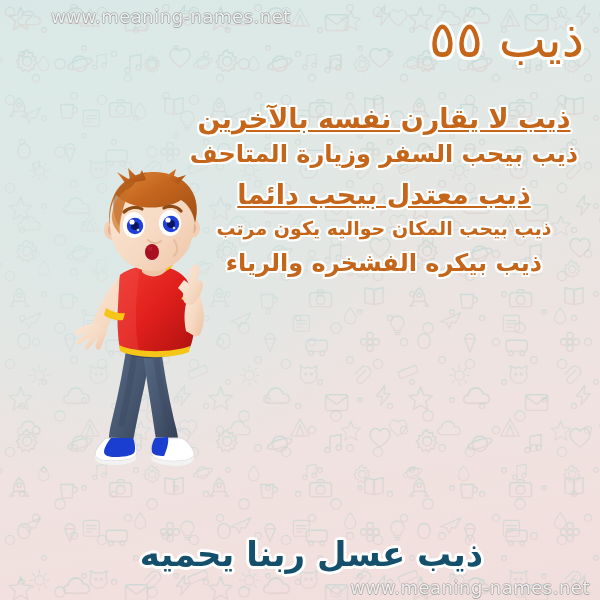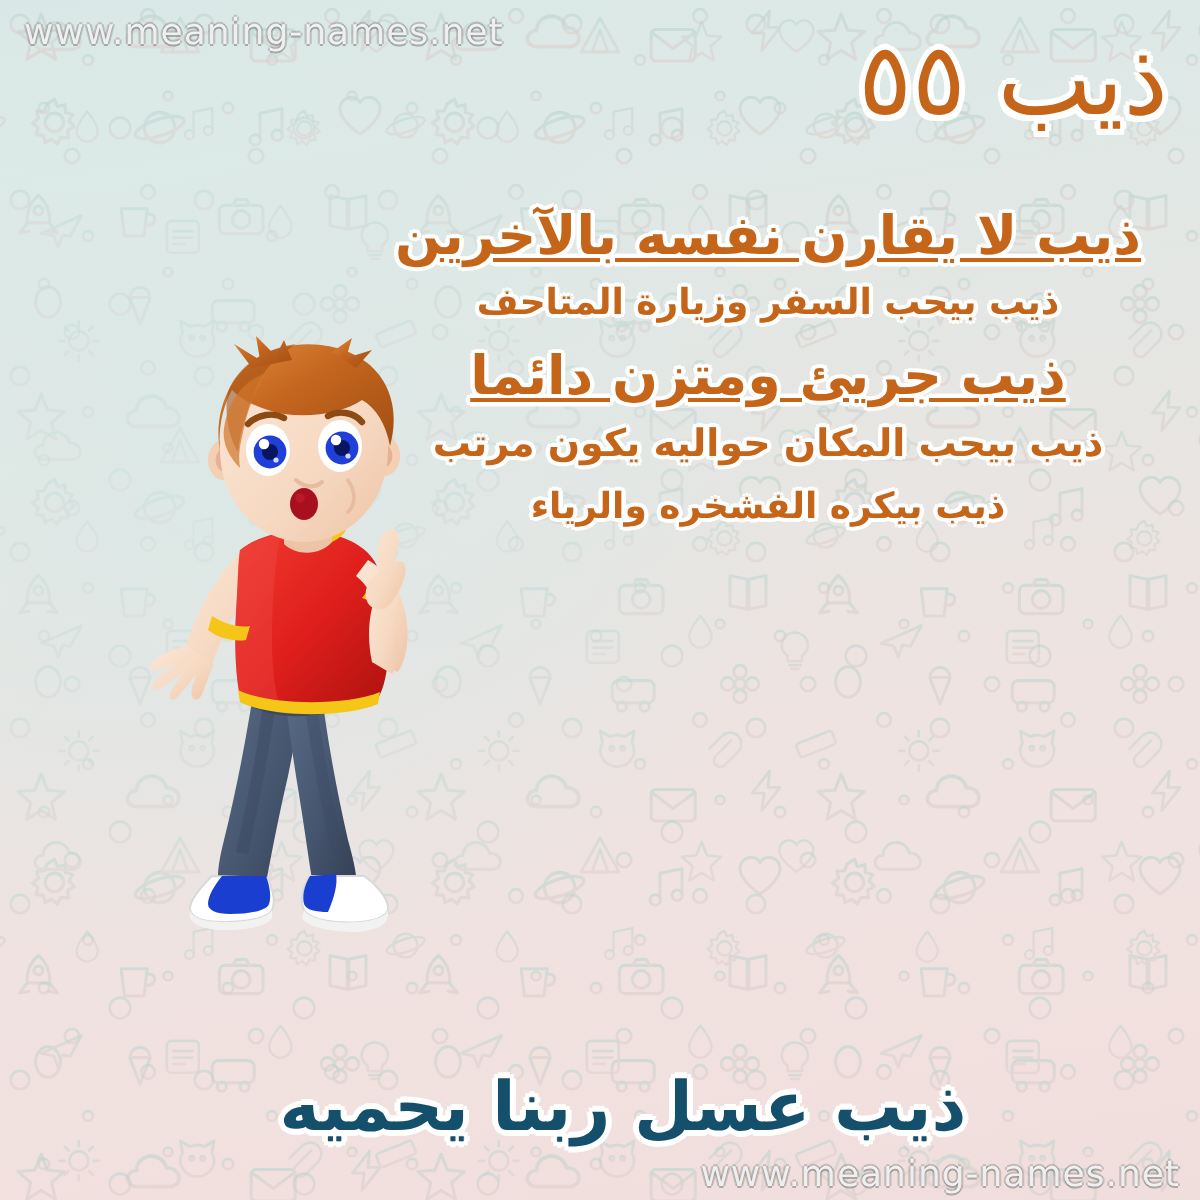--- a/index.html
+++ b/index.html
@@ -66,20 +66,21 @@
     letter-spacing: .5px;
     color: rgba(255,255,255,.85);
     text-shadow:
        0 1px 0 rgba(120,120,120,.55),
        1px 0 0 rgba(120,120,120,.35),
       -1px 0 0 rgba(120,120,120,.35),
        0 -1px 0 rgba(120,120,120,.35);
     direction: ltr;
     white-space: nowrap;
     pointer-events: none;
+    margin-left: 39px;
   }
   #watermark-top  { top: 6px;   left: 12px; }
   #watermark-bot  { bottom: 2px; right: 10px; }
 
   
   #title {
     position: absolute;
     top: 14px;
     right: 16px;
     font-size: 50px;
@@ -110,21 +111,21 @@
     font-weight: 700;
     white-space: nowrap;
     line-height: 1.08;
     text-shadow:
        1.6px  1.6px 0 #fff, -1.6px  1.6px 0 #fff,
        1.6px -1.6px 0 #fff, -1.6px -1.6px 0 #fff,
        0      2.2px 0 #fff,  0     -2.2px 0 #fff,
        2.2px  0     0 #fff, -2.2px  0     0 #fff;
   }
   .trait.big   { font-size: 27px; margin: 0 0 9px 0; text-decoration: underline; }
-  .trait.small { font-size: 18px; margin: 0 0 12px 0; }
+  .trait.small { font-size: 24px; margin: 0 0 12px 0; }
   .trait.sm2   { font-size: 19px; margin: 0 0 12px 0; }
 
   
   #blessing {
     position: absolute;
     left: 0; right: 0;
     bottom: 26px;
     text-align: center;
     direction: rtl;
     font-size: 34px;
@@ -491,21 +492,21 @@
 
         <ellipse cx="90" cy="84" rx="7" ry="8" fill="#a81020"></ellipse>
         <ellipse cx="88" cy="81" rx="2.4" ry="2.4" fill="#c4202e" opacity=".6"></ellipse>
       </g>
     </svg>
   </div>
 
   <div id="traits">
     <div class="trait big">ذيب لا يقارن نفسه بالآخرين</div>
     <div class="trait small">ذيب بيحب السفر وزيارة المتاحف</div>
-    <div class="trait big">ذيب جريئ ومتزن دائما</div>
+    <div class="trait big">ذيب معتدل بيحب دائما</div>
     <div class="trait sm2">ذيب بيحب المكان حواليه يكون مرتب</div>
     <div class="trait small">ذيب بيكره الفشخره والرياء</div>
   </div>
 
   <div id="blessing">ذيب عسل ربنا يحميه</div>
 
   <div class="watermark" id="watermark-bot">www.meaning-names.net</div>
 
 </div>
 

